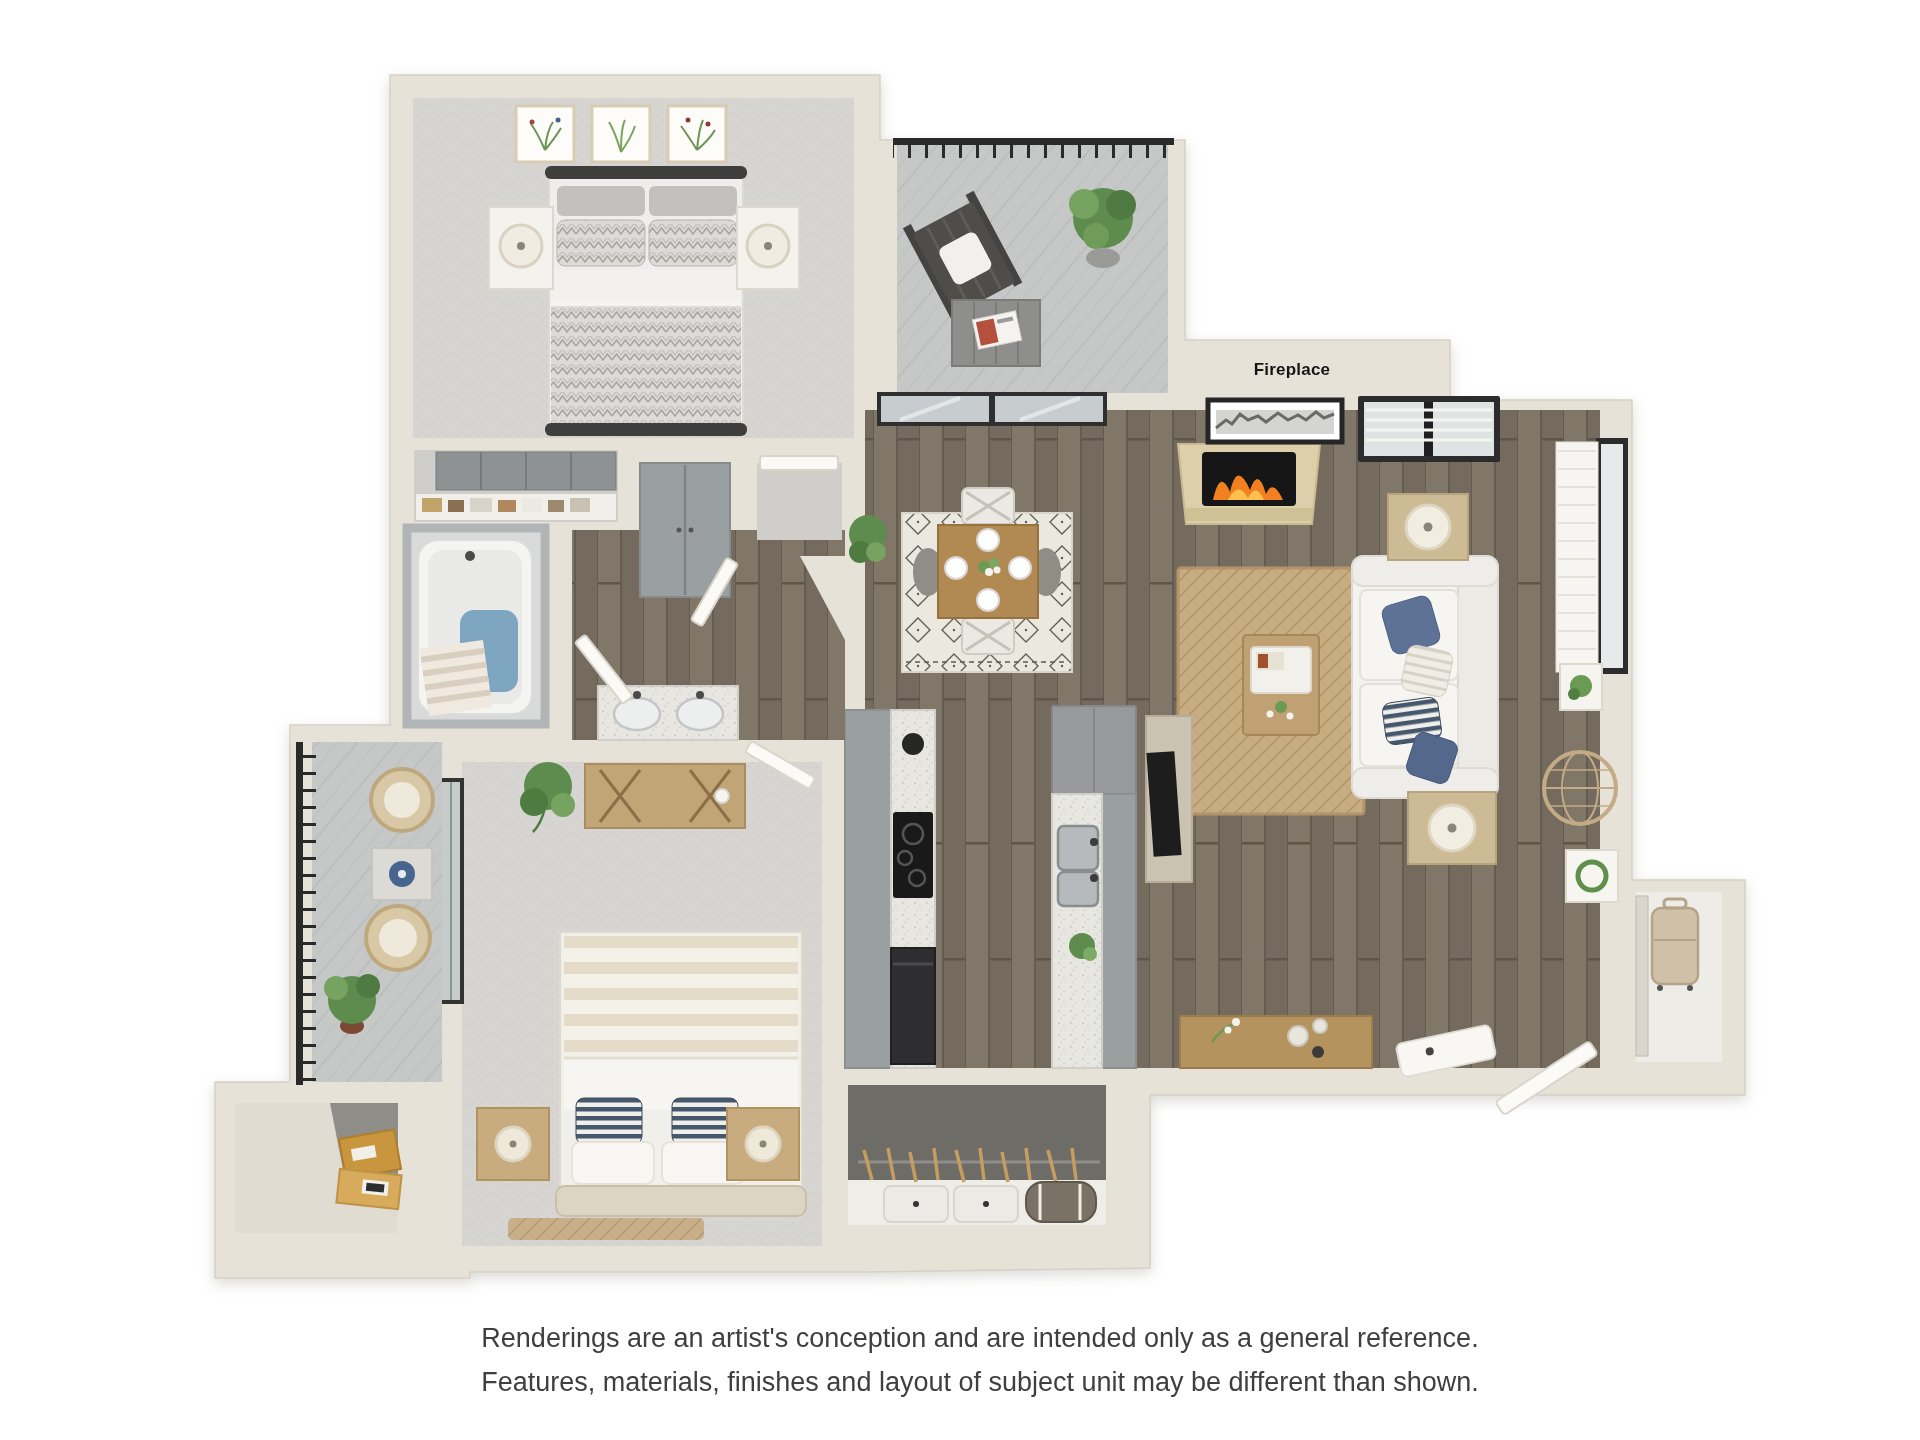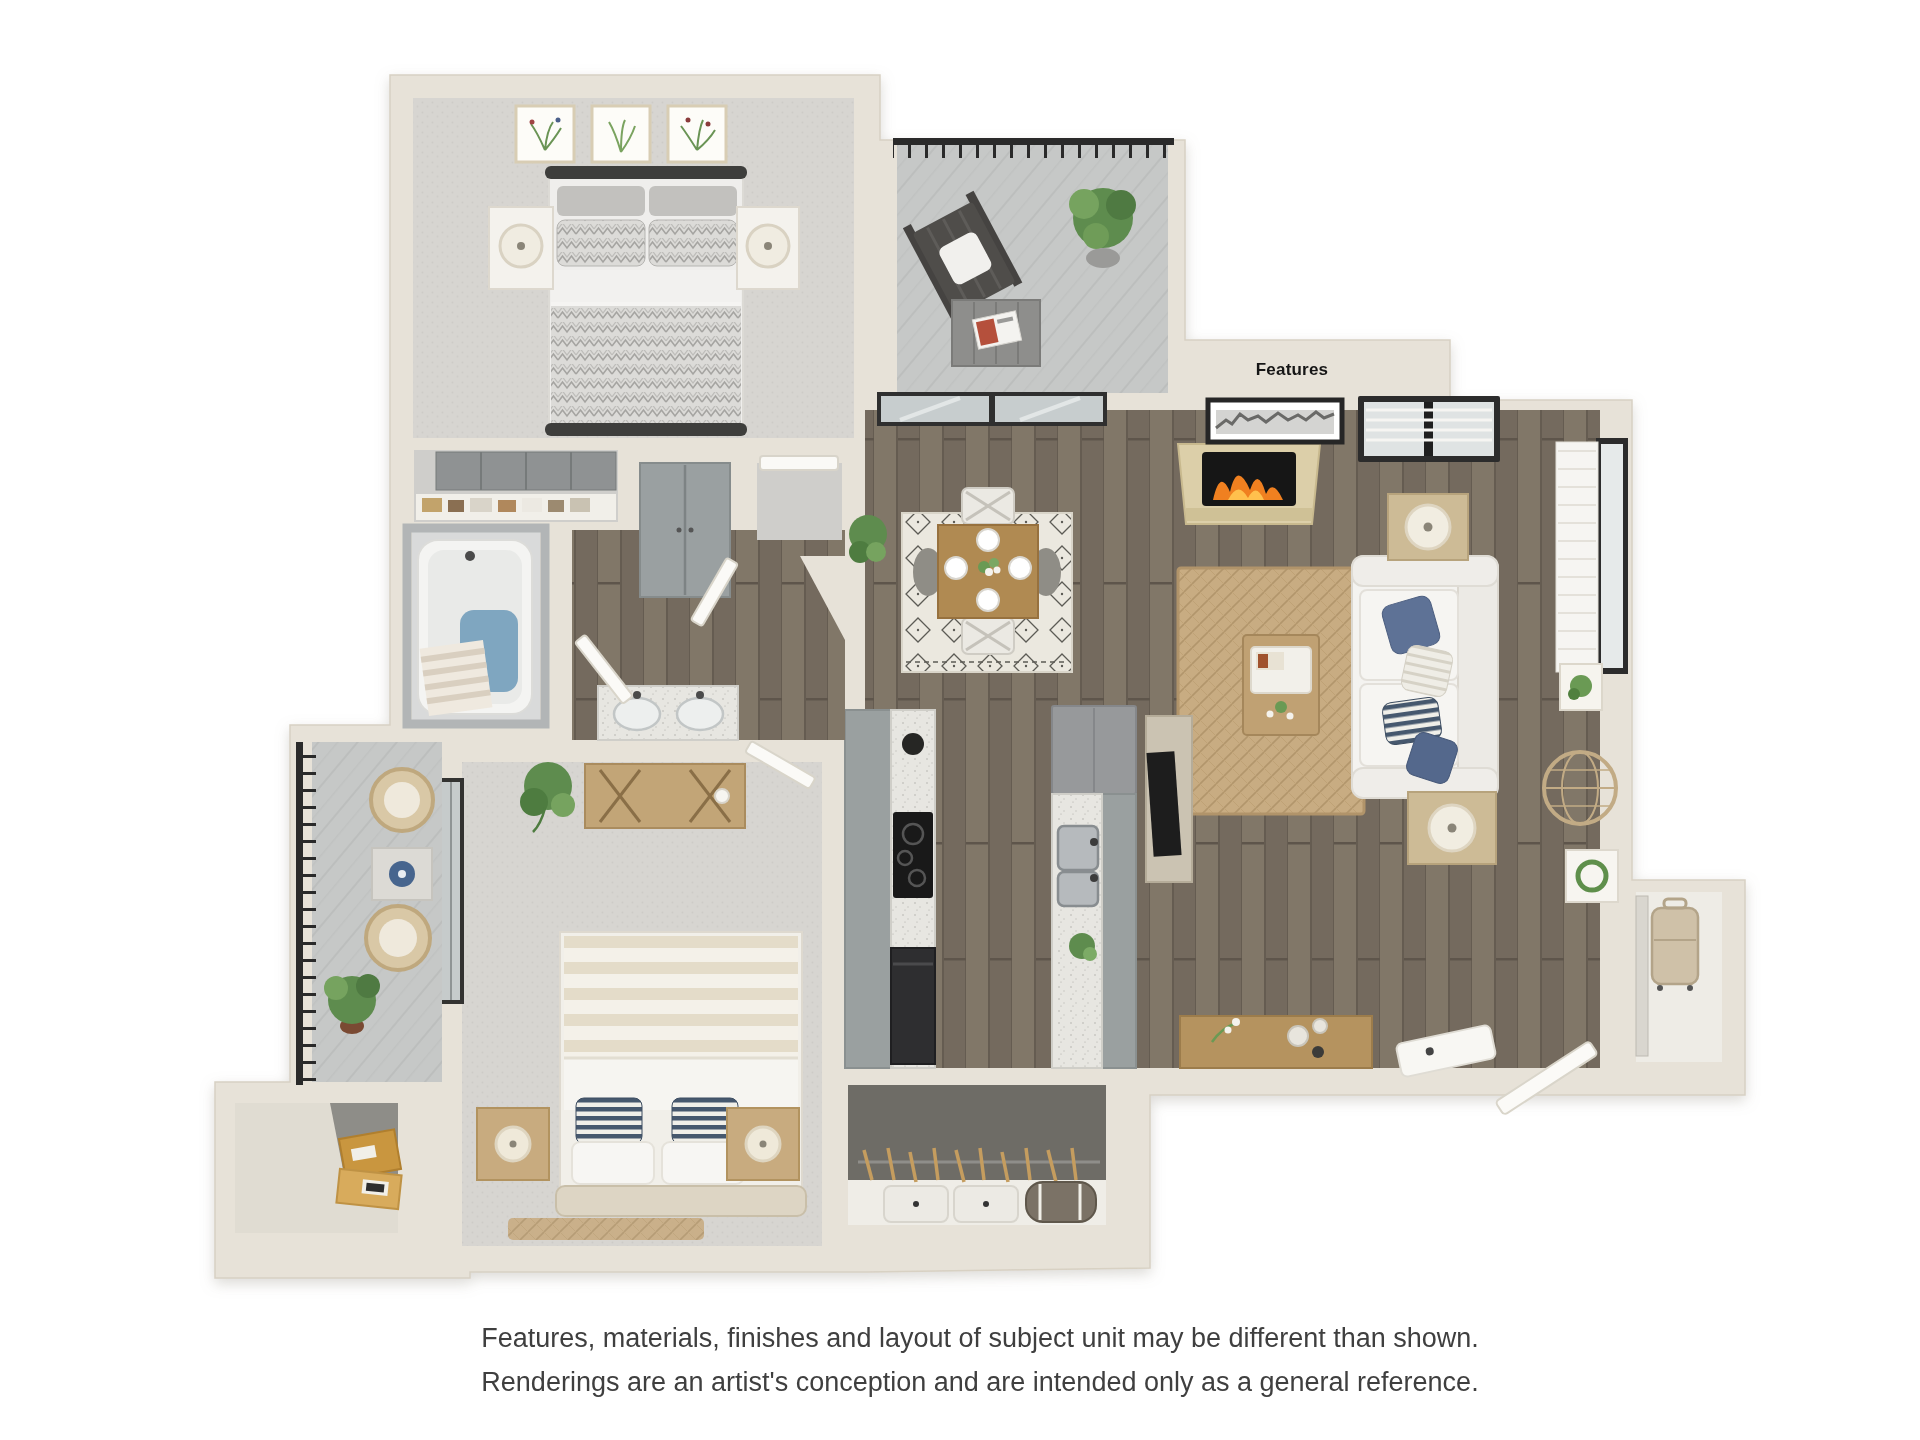--- a/index.html
+++ b/index.html
@@ -534,20 +534,20 @@
     <rect x="1652" y="908" width="46" height="76" rx="9" fill="#cfc1a8" stroke="#b3a489" stroke-width="2.5"></rect>
     <rect x="1664" y="899" width="22" height="9" rx="4" fill="none" stroke="#b3a489" stroke-width="3"></rect>
     <line x1="1654" y1="940" x2="1696" y2="940" stroke="#b3a489" stroke-width="2"></line>
     <circle cx="1660" cy="988" r="3" fill="#555555"></circle>
           <circle cx="1690" cy="988" r="3" fill="#555555"></circle>
   </g>
 </g>
 
 </svg>
 
-<div class="fireplace-label">Features</div>
+<div class="fireplace-label">Fireplace</div>
 
 <div class="disclaimer">
+  <div>Renderings are an artist's conception and are intended only as a general reference.</div>
   <div>Features, materials, finishes and layout of subject unit may be different than shown.</div>
-  <div>Renderings are an artist's conception and are intended only as a general reference.</div>
 </div>
 
 </div>
 
 </body></html>

